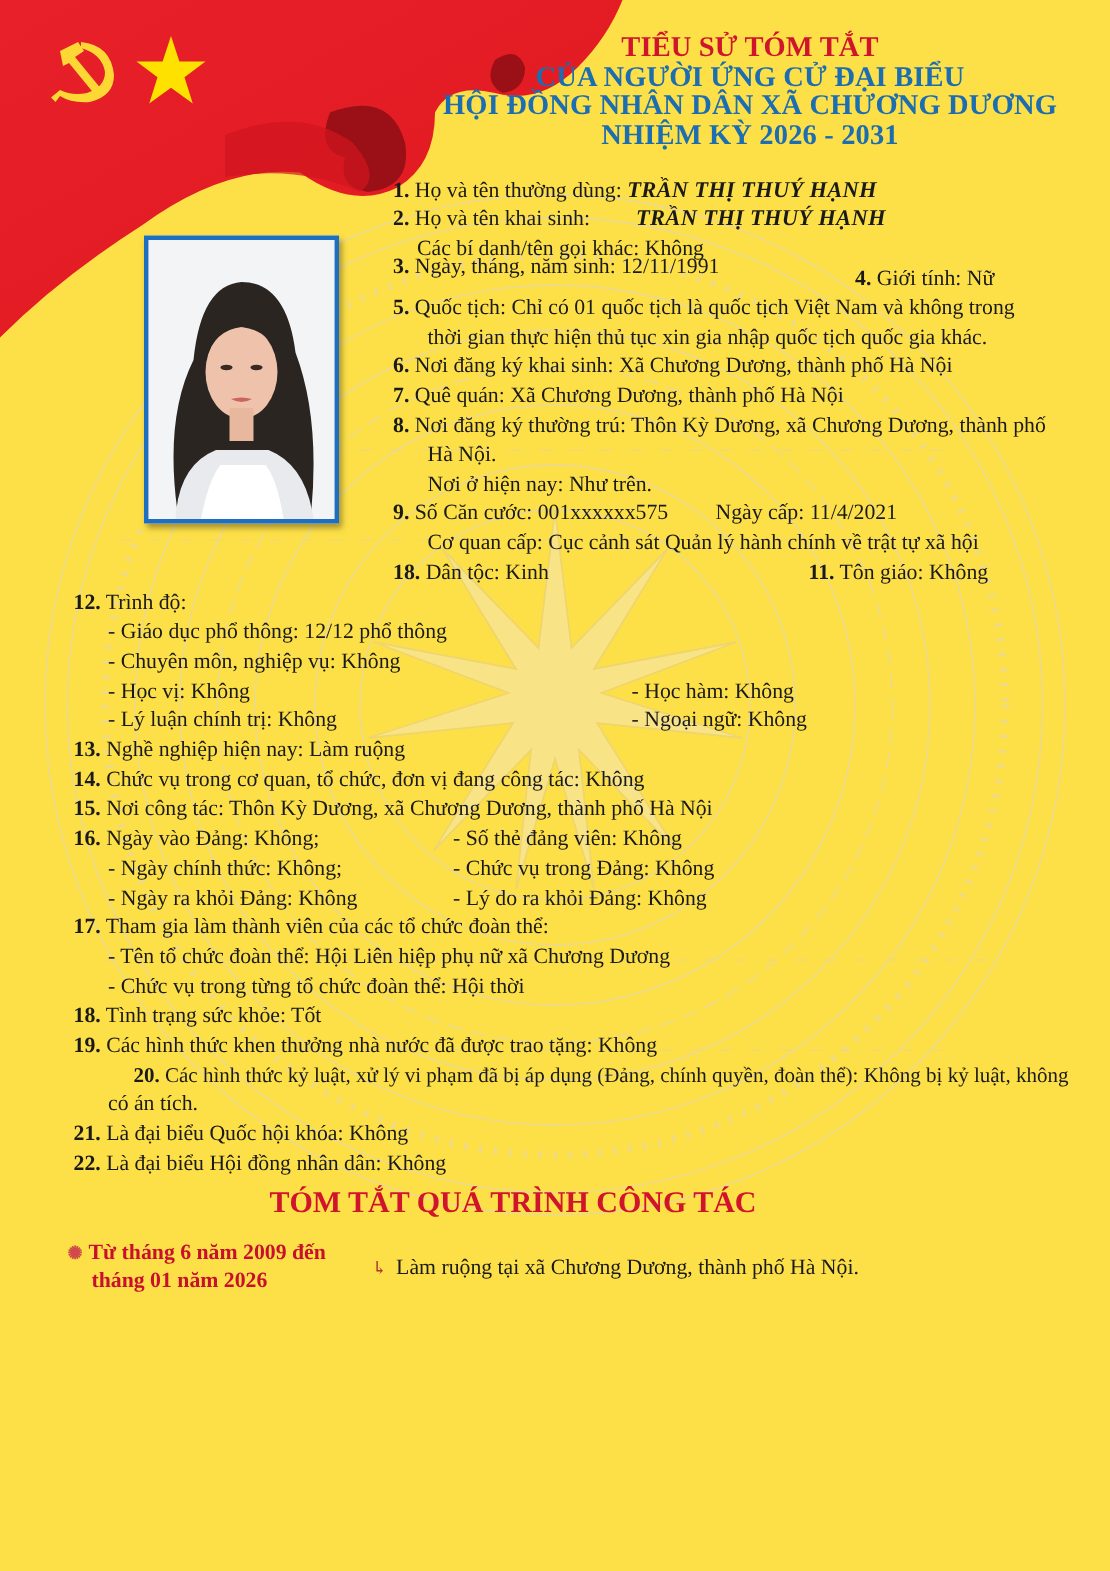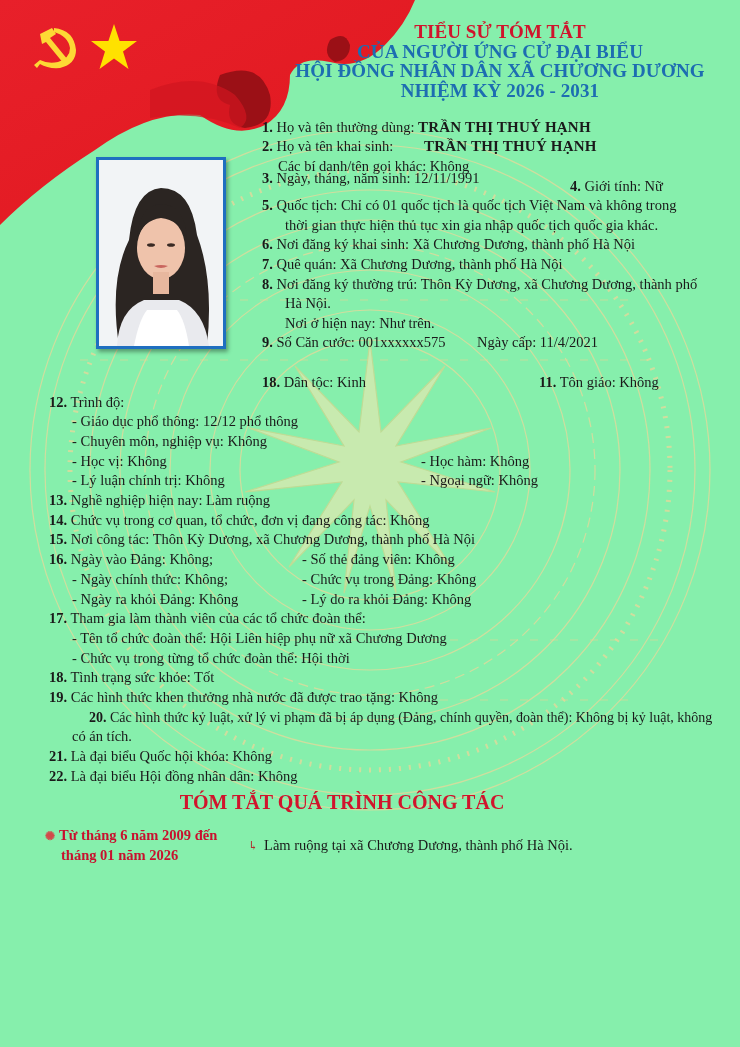--- a/index.html
+++ b/index.html
@@ -2,36 +2,36 @@
 <html><head>
 <meta charset="utf-8">
 <style>
   html, body { margin:0; padding:0; }
   body {
     width:740px; height:1047px; position:relative; overflow:hidden;
     background:#fdf6d6;
     font-family: "Liberation Serif", "DejaVu Serif", serif;
     color:#1a1a1a;
   }
-  .page { position:absolute; inset:0; background:#86efac; }
+  .page { position:absolute; inset:0; background:#fde047; }
   .emblem { position:absolute; left:0; top:0; width:740px; height:1047px; pointer-events:none; }
   .flag { position:absolute; left:0; top:0; width:430px; height:240px; }
   .title-block { position:absolute; left:230px; width:540px; top:22px; text-align:center; }
   .title-line { font-weight:bold; font-size:19px; line-height:19.5px; letter-spacing:0.1px; }
   .title-line.red { color:#d0142c; }
   .title-line.blue { color:#1d6db1; }
   .photo-frame {
     position:absolute; left:96px; top:157px; width:124px; height:186px;
     border:3px solid #1f6fc0; background:#f4f6f8;
     box-shadow: 2px 3px 4px rgba(0,0,0,0.35);
     overflow:hidden;
   }
   .line { position:absolute; font-size:14.5px; line-height:19px; white-space:nowrap; }
   .line b { font-weight:bold; }
-  .name-value { font-weight:bold; font-size:15px; letter-spacing:0.2px; }
+  .name-value { font-weight:bold; font-size:15px; letter-spacing:0.2px;font-style:italic; }
   .section-title { position:absolute; left:0; width:684px; top:791px; text-align:center;
     color:#d0142c; font-weight:bold; font-size:20px; }
   .work-period { position:absolute; left:45px; top:826px; color:#c8102e; font-weight:bold; font-size:14.5px; line-height:19px; }
   .work-period .bullet { color:#d14a4a; font-size:12px; margin-right:4px; }
   .work-desc { position:absolute; left:248px; top:837px; font-size:14.5px; }
   .work-desc .arrow { color:#b03030; font-size:12px; margin-right:6px; }
 </style>
 </head>
 <body>
 
@@ -130,20 +130,21 @@
   <div class="line" style="left:262px;top:275px;">
     <b>8.</b> <span>Nơi đăng ký thường trú: Thôn Kỳ Dương, xã Chương Dương, thành phố</span>
   </div>
   <div class="line" style="left:285px;top:294px;">Hà Nội.</div>
   <div class="line" style="left:285px;top:314px;">Nơi ở hiện nay: Như trên.</div>
 
   <div class="line" style="left:262px;top:333px;">
     <b>9.</b> <span>Số Căn cước: 001xxxxxx575</span>
   </div>
   <div class="line" style="left:477px;top:333px;">Ngày cấp: 11/4/2021</div>
+  <div class="line" style="left:285px;top:353px;">Cơ quan cấp: Cục cảnh sát Quản lý hành chính về trật tự xã hội</div>
 
   <div class="line" style="left:262px;top:373px;">
     <b>18.</b> <span>Dân tộc: Kinh</span>
   </div>
   <div class="line" style="left:539px;top:373px;">
     <b>11.</b> <span>Tôn giáo: Không</span>
   </div>
 
   <div class="line" style="left:49px;top:393px;">
     <b>12.</b> <span>Trình độ:</span>

